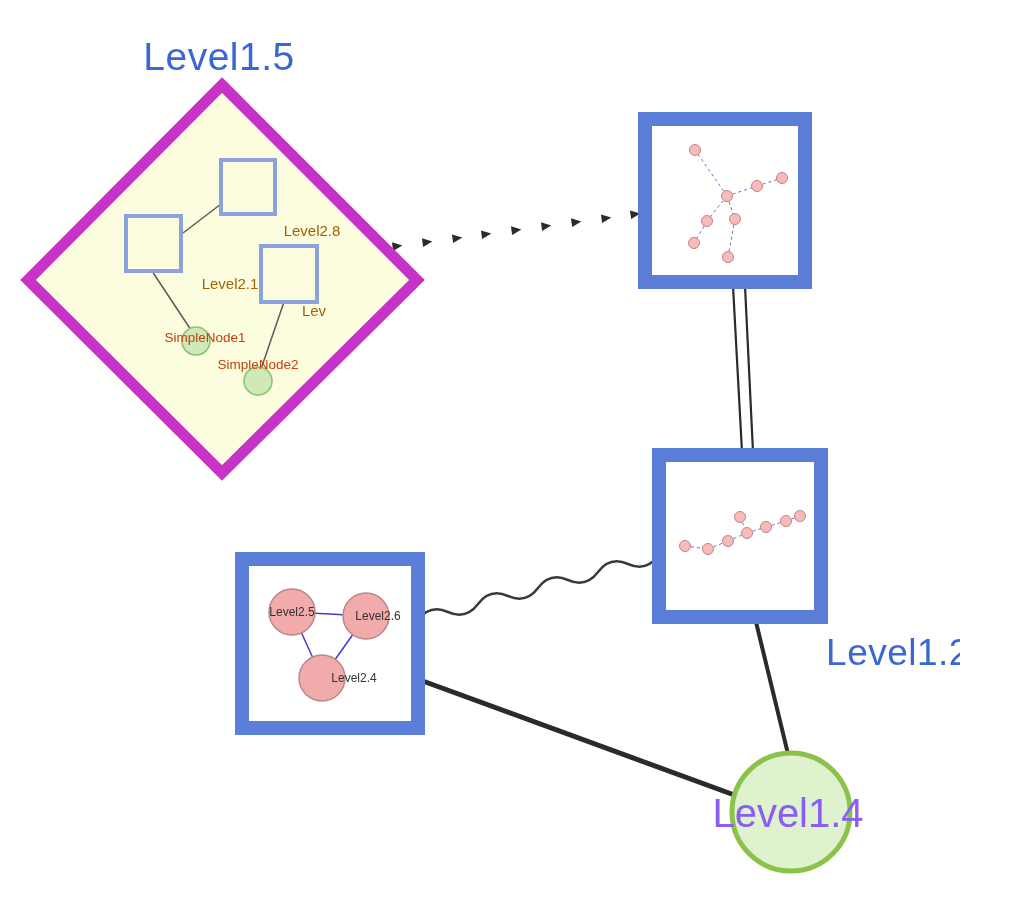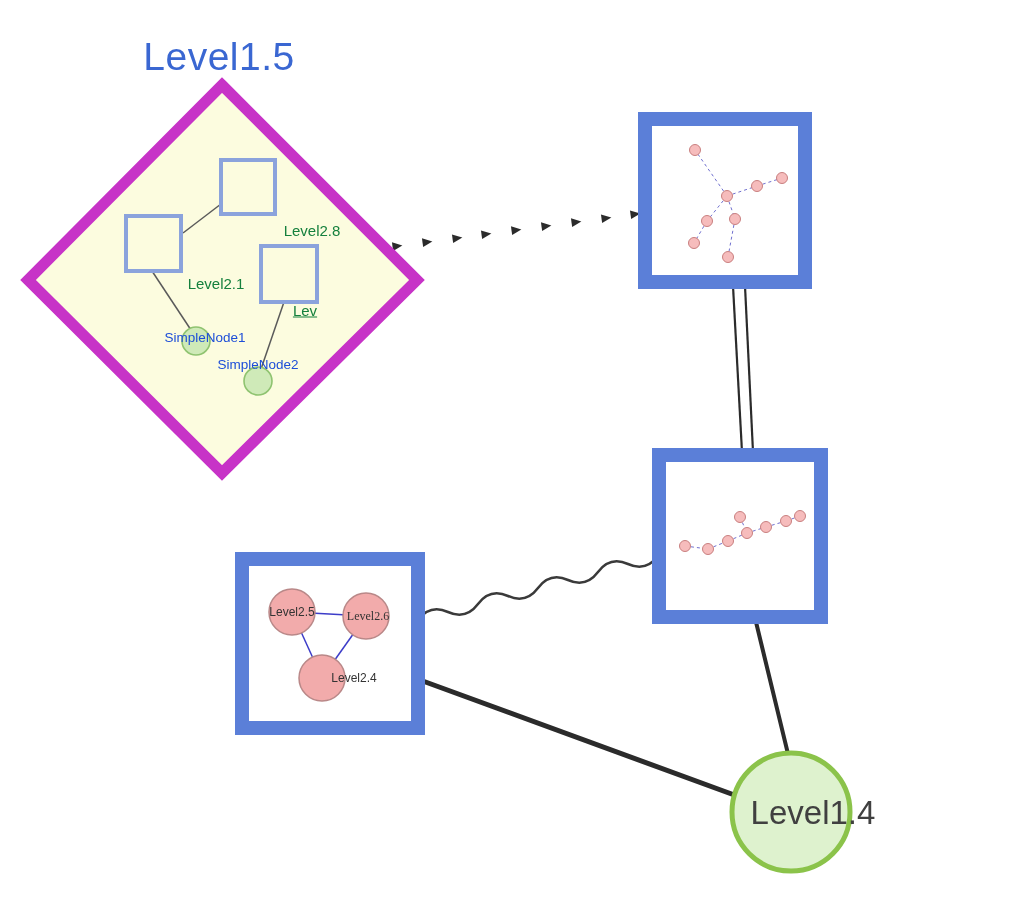--- a/index.html
+++ b/index.html
@@ -19,35 +19,34 @@
     pointer-events:none;
   }
   .lbl-big{
     font-size:37px;
     color:#3a67d2;
     letter-spacing:0.5px;
   }
   .lbl-title{font-size:39px;}
   .lbl-inner-blue{
     font-size:15px;
-    color:#15803d;
+    color:#a16207;
   }
   .lbl-node{
     font-size:13.5px;
-    color:#1d4ed8;
+    color:#c2410c;
   }
   .lbl-mini{
     font-size:12px;
     color:#333333;
     text-align:right;
   }
   .lbl-black-big{
-    font-size:33px;
-    color:#404040;
-    margin-left:25px;
+    font-size:40px;
+    color:#8b5cf6;
   }
 </style>
 </head>
 <body>
 
 <div id="canvas">
 
   <svg id="diagram-svg" width="1026" height="900" viewBox="0 0 1026 900">
     <defs>
       <marker id="ah" viewBox="0 0 10 10" refX="5" refY="5" markerWidth="13" markerHeight="11" orient="auto">
@@ -144,27 +143,28 @@
         <circle cx="322" cy="678" r="23"></circle>
       </g>
     </g>
 
     <circle cx="791" cy="812" r="59" fill="#def2ce" stroke="#8bc34a" stroke-width="5"></circle>
   </svg>
 
   <div class="lbl lbl-big lbl-title" style="left:219px;top:57px;">Level1.5</div>
 
 
+  <div class="lbl lbl-big" style="left:898px;top:653px;">Level1.2</div>
 
 
   <div class="lbl lbl-black-big" style="left:788px;top:813px;">Level1.4</div>
 
   <div class="lbl lbl-inner-blue" style="left:312px;top:230px;">Level2.8</div>
-  <div class="lbl lbl-inner-blue" style="left:216px;top:283px;">Level2.1</div>
-  <div class="lbl lbl-inner-blue" style="left:305px;top:310px;text-decoration:underline;">Lev</div>
+  <div class="lbl lbl-inner-blue" style="left:230px;top:283px;">Level2.1</div>
+  <div class="lbl lbl-inner-blue" style="left:314px;top:310px;">Lev</div>
   <div class="lbl lbl-node" style="left:205px;top:337px;">SimpleNode1</div>
   <div class="lbl lbl-node" style="left:258px;top:364px;">SimpleNode2</div>
 
   <div class="lbl lbl-mini" style="left:292px;top:612px;">Level2.5</div>
-  <div class="lbl lbl-mini" style="left:368px;top:616px;font-family:Liberation Serif, serif;">Level2.6</div>
+  <div class="lbl lbl-mini" style="left:378px;top:616px;">Level2.6</div>
   <div class="lbl lbl-mini" style="left:322px;top:678px;margin-left:32px;">Level2.4</div>
 
 </div>
 
 </body></html>

